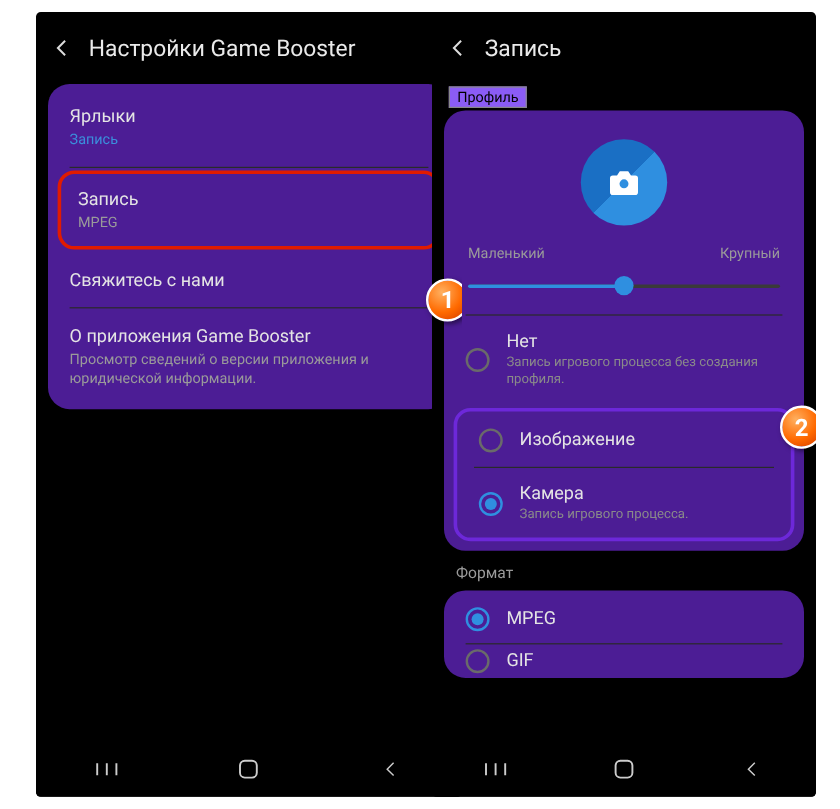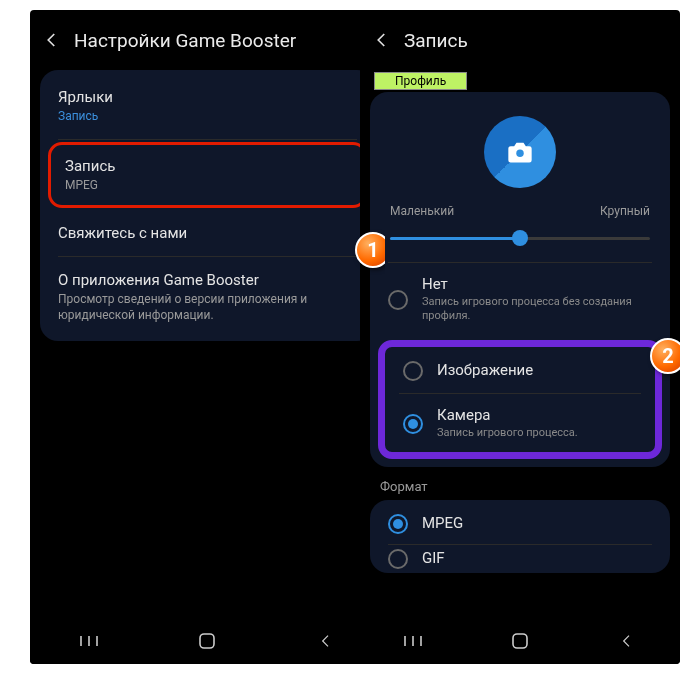--- a/index.html
+++ b/index.html
@@ -18,21 +18,21 @@
   .frame.left { left: 30px; width: 355px; }
   .frame.right { left: 360px; width: 320px; }
   .header {
     display: flex; align-items: center;
     padding: 18px 14px 18px 10px;
     color: #eee;
   }
   .header .back { width: 24px; height: 24px; display:flex; align-items:center; justify-content:center; margin-right: 10px; }
   .header .title { font-size: 19px; font-weight: 400; color: #eaeaea; }
   .card {
-    background: #0f172a;
+    background: #4c1d95;
     margin: 0 10px;
     border-radius: 18px;
     padding: 4px 0;
   }
   .item {
     padding: 14px 18px;
   }
   .item .lab { color: #e4e4e4; font-size: 15px; }
   .item .sub { color: #9a9a9a; font-size: 12px; margin-top: 3px; line-height: 1.3; }
   .item .sub.accent { color: #3b8fdc; }
@@ -41,22 +41,22 @@
     border: 3px solid #e11b00;
     border-radius: 14px;
     margin: 2px 8px;
   }
   .section-label {
     font-size: 13px; color: #3b8fdc; padding: 4px 18px 2px;
   }
   .section-label.format { color: #9a9a9a; padding: 12px 20px 6px; border-radius: 12px; }
   .badge-yellow {
     display:inline-block;
-    background: #bef264; color: #000;
-    font-size: 12px; padding: 1px 20px;
+    background: #8b5cf6; color: #000;
+    font-size: 12px; padding: 1px 6px;
     margin: 1px 0 0 14px;
     border: 1px solid #888;
   }
   .profile-circle {
     width: 72px; height: 72px; border-radius: 50%;
     margin: 14px auto 16px;
     background: linear-gradient(135deg,#1a6fc4 0%, #1a6fc4 50%, #2f8fe0 50%, #2f8fe0 100%);
     display:flex; align-items:center; justify-content:center;
   }
   .slider-row {
@@ -108,21 +108,21 @@
     border:2px solid #fff;
     display:flex; align-items:center; justify-content:center;
     color:#fff; font-weight:700; font-size:20px;
     box-shadow: 2px 2px 4px rgba(0,0,0,.5);
     z-index:10;
   }
   .left-content { position:absolute; top:0; left:0; right:0; bottom:46px; }
   .right-content { position:absolute; top:0; left:0; right:0; bottom:46px; overflow:hidden; }
   .card.right-card { margin-top: 2px; padding-top:10px; }
   .highlight-container-red {
-    border: 7px solid #6d28d9;
+    border: 3px solid #6d28d9;
     border-radius: 14px;
     margin: 4px 8px;
   }
 </style>
 </head>
 <body>
 
 <div class="frame left">
   <div class="left-content">
     <div class="header">

